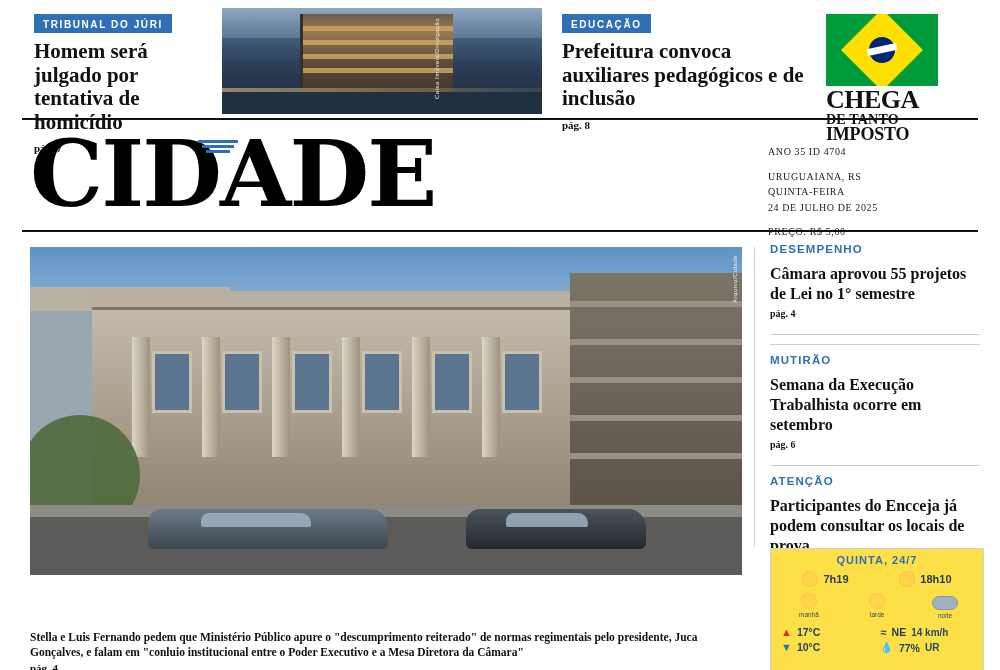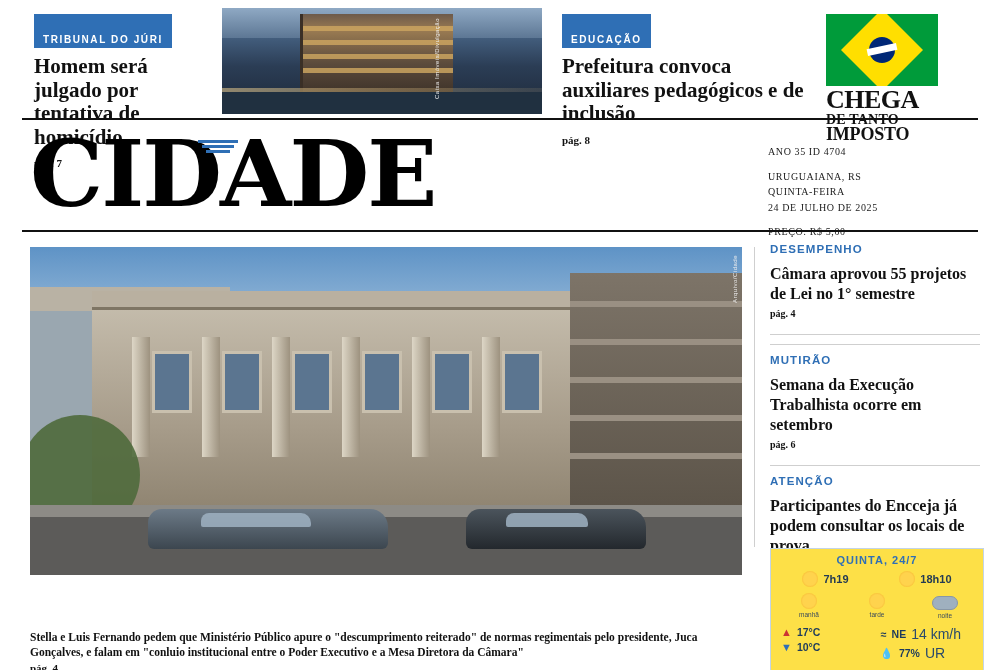--- a/index.html
+++ b/index.html
@@ -13,21 +13,21 @@
   .page{position:relative;width:1000px;height:670px;background:#fff;}
 
   
   .topstrip{position:absolute;left:0;top:0;width:1000px;height:122px;background:#fff;}
   .topstrip .divider{position:absolute;left:22px;top:118px;width:956px;height:2px;background:#111;}
 
   .kicker{
     display:inline-block;
     background:#2f6fb5;color:#fff;
     font-size:10px;font-weight:bold;letter-spacing:1.6px;
-    padding:20px 9px 3px 9px;
+    padding:5px 9px 3px 9px;
     text-transform:uppercase;
   }
   .teaser-head{
     font-family:"Liberation Serif", serif;
     font-weight:bold;font-size:21px;line-height:1.12;
     color:#111;margin-top:7px;
   }
   .teaser-page{
     font-family:"Liberation Serif", serif;
     font-weight:bold;font-size:11px;color:#111;margin-top:8px;
@@ -181,21 +181,21 @@
   .ic-cell{text-align:center;width:60px;}
   .ic-sun{width:16px;height:16px;border-radius:50%;background:radial-gradient(circle,#ffd34d 55%,#efa41d);margin:0 auto;}
   .ic-cloud{width:24px;height:12px;background:#fff;border-radius:9px;margin:3px auto 0 auto;border:1px solid #c7d3de;}
   .ic-cloud.dark{background:#9fb0bf;border-color:#8897a6;}
   .ic-lbl{font-size:6.5px;color:#3b4b5c;margin-top:2px;}
   .tmp-row{display:flex;justify-content:space-between;padding:4px 10px 0 10px;}
   .tmp-col{width:48%;}
   .tmp-line{display:flex;align-items:center;gap:5px;font-size:10.5px;color:#1e3b5c;font-weight:bold;margin-top:3px;}
   .arrow-up{color:#c33;font-size:11px;}
   .arrow-dn{color:#2f6fb5;font-size:11px;}
-  .wsmall{font-size:14px;color:#2b4a6b;font-weight:normal;}
+  .wsmall{font-size:10px;color:#2b4a6b;font-weight:bold;}
   .wsrc{position:absolute;right:6px;bottom:-1px;font-size:6px;color:#5a6b7c;}
 </style>
 </head>
 <body>
 
 <div class="page">
 
   <div class="topstrip">
 
     <div class="teaser1">

